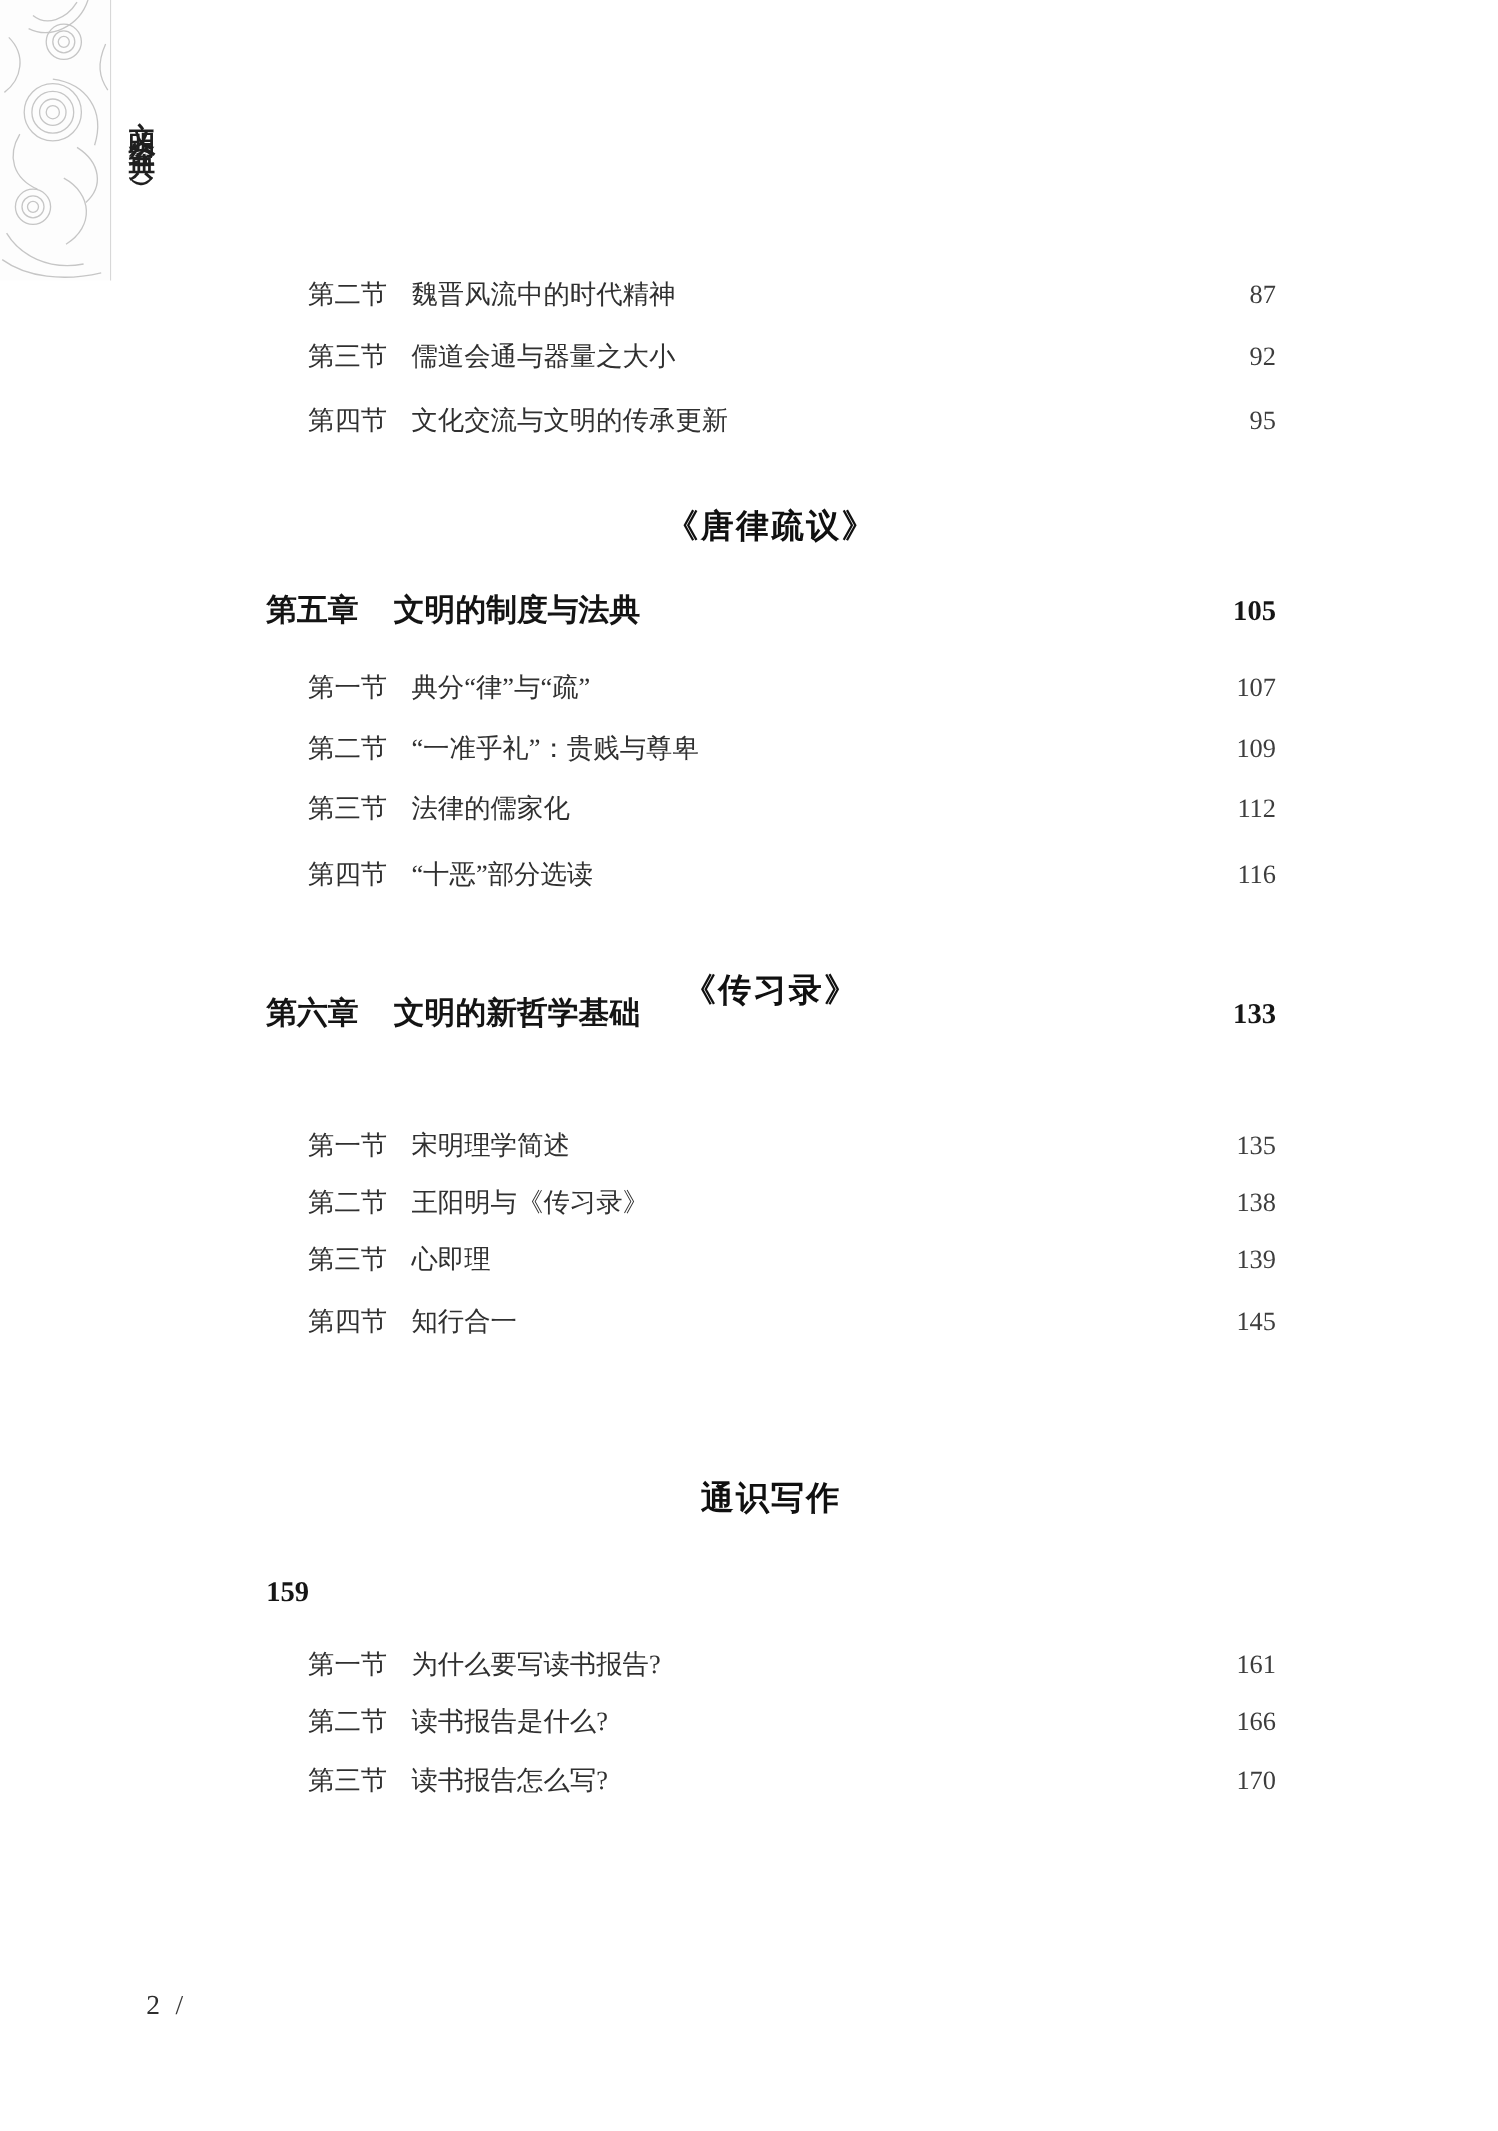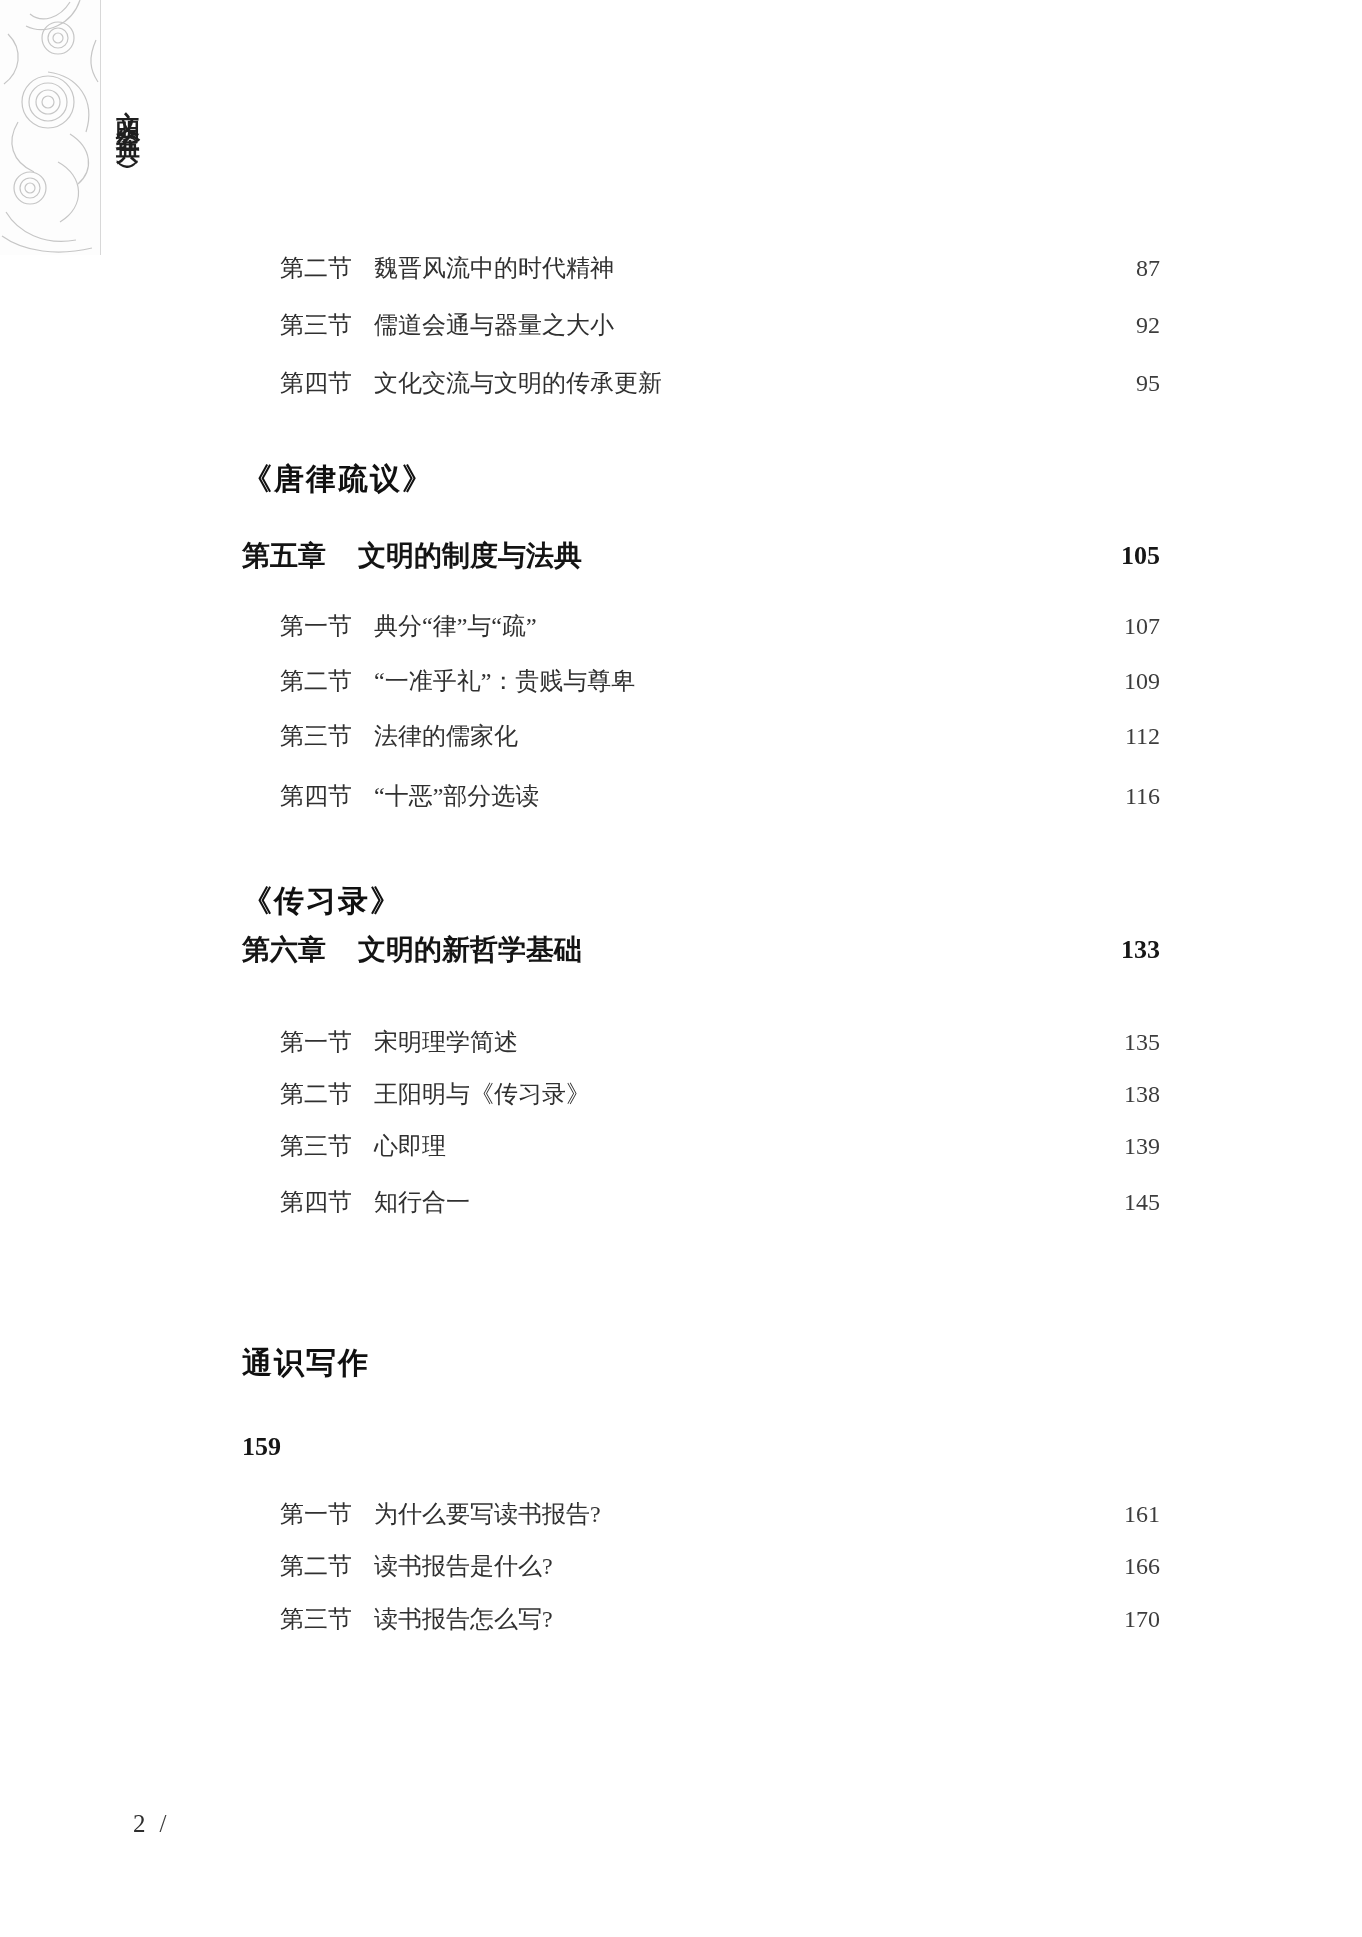--- a/index.html
+++ b/index.html
@@ -23,21 +23,21 @@
   }
   .row .left{display:flex;}
   .row .lbl{margin-right:22px;}
   .row .pg{font-size:24px;color:#3d3d3d;}
   .row.chap{
     left:242px;font-weight:bold;font-size:28px;color:#141414;gap:48px;
   }
   .row.chap .lbl{margin-right:32px;}
   .row.chap .pg{font-size:26px;font-weight:bold;color:#161616;}
   .gheading{
-    position:absolute;left:242px;right:202px;
+    position:absolute;left:242px;right:202px;text-align:center;
     font-size:30px;font-weight:bold;line-height:1.1;color:#101010;letter-spacing:2px;
   }
   .folio{
     position:absolute;left:133px;top:1810px;
     font-size:25px;color:#2e2e2e;
   }
   .folio .slash{margin-left:14px;color:#3a3a3a;}
 </style>
 </head>
 <body>
@@ -126,21 +126,21 @@
   </div>
   <div class="row" style="top:783px">
     <span class="left">
         <span class="lbl">第四节</span>
         <span class="ttl">“十恶”部分选读</span>
       </span>
     <span class="pg">116</span>
   </div>
 
   <div class="gheading" style="top:884px">《传习录》</div>
-  <div class="row chap" style="top:934px">
+  <div class="row chap" style="top:906px">
     <span class="left">
         <span class="lbl">第六章</span>
         <span class="ttl">文明的新哲学基础</span>
       </span>
     <span class="pg">133</span>
   </div>
   <div class="row" style="top:1029px">
     <span class="left">
         <span class="lbl">第一节</span>
         <span class="ttl">宋明理学简述</span>

